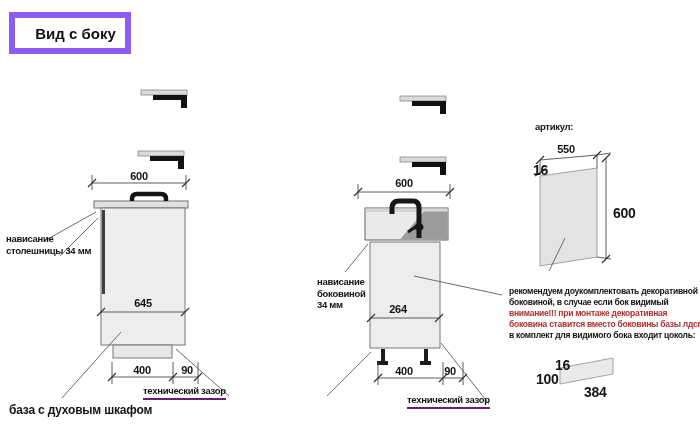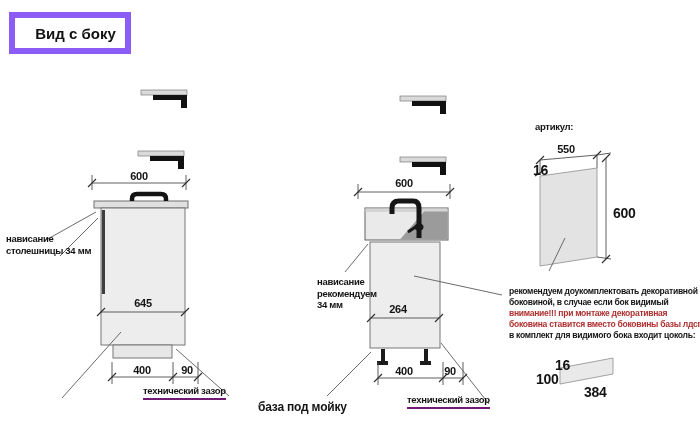--- a/index.html
+++ b/index.html
@@ -126,32 +126,32 @@
 
   <div class="txt dim" style="left:139px;top:170px">600</div>
   <div class="txt dim" style="left:143px;top:297px">645</div>
   <div class="txt dim" style="left:142px;top:364px">400</div>
   <div class="txt dim" style="left:187px;top:364px">90</div>
   <div class="txt sm underline" style="left:143px;top:385px">технический зазор</div>
   <div class="txt sm" style="left:6px;top:233px">
     <div>нависание</div>
     <div>столешницы 34 мм</div>
   </div>
+  <div class="txt lbl" style="left:9px;top:403px">база с духовым шкафом</div>
 
   <div class="txt dim" style="left:404px;top:177px">600</div>
   <div class="txt dim" style="left:398px;top:303px">264</div>
   <div class="txt dim" style="left:404px;top:365px">400</div>
   <div class="txt dim" style="left:450px;top:365px">90</div>
   <div class="txt sm underline" style="left:407px;top:394px">технический зазор</div>
   <div class="txt sm" style="left:317px;top:276px">
     <div>нависание</div>
-    <div>рекомендуем</div>
+    <div>боковиной</div>
     <div>34 мм</div>
   </div>
-  <div class="txt lbl" style="left:258px;top:400px">база под мойку</div>
 
   <div class="txt sm" style="left:535px;top:121px">артикул:</div>
   <div class="txt dim" style="left:566px;top:143px">550</div>
   <div class="txt dim-l" style="left:533px;top:162px">16</div>
   <div class="txt dim-l" style="left:613px;top:205px">600</div>
 
   <div class="txt note" style="left:509px;top:286px">
     <div>рекомендуем доукомплектовать декоративной</div>
     <div>боковиной, в случае если бок видимый</div>
     <div class="warn">внимание!!! при монтаже декоративная</div>

